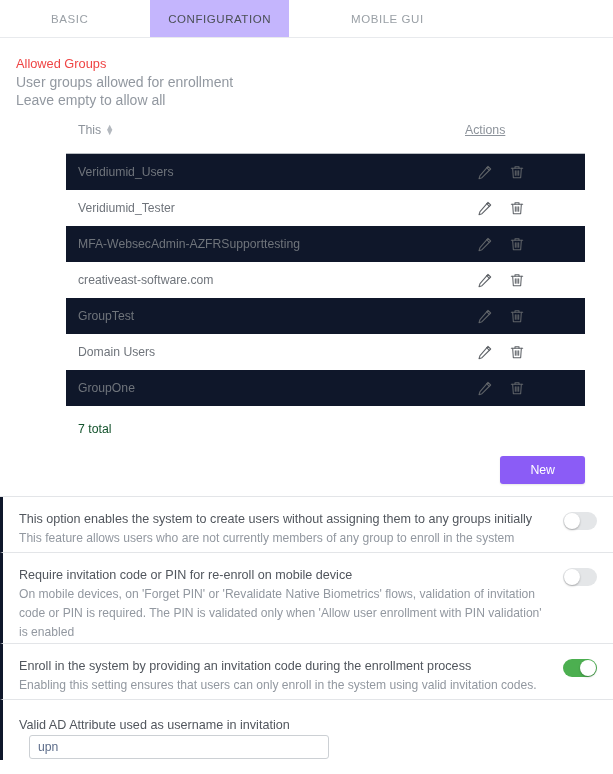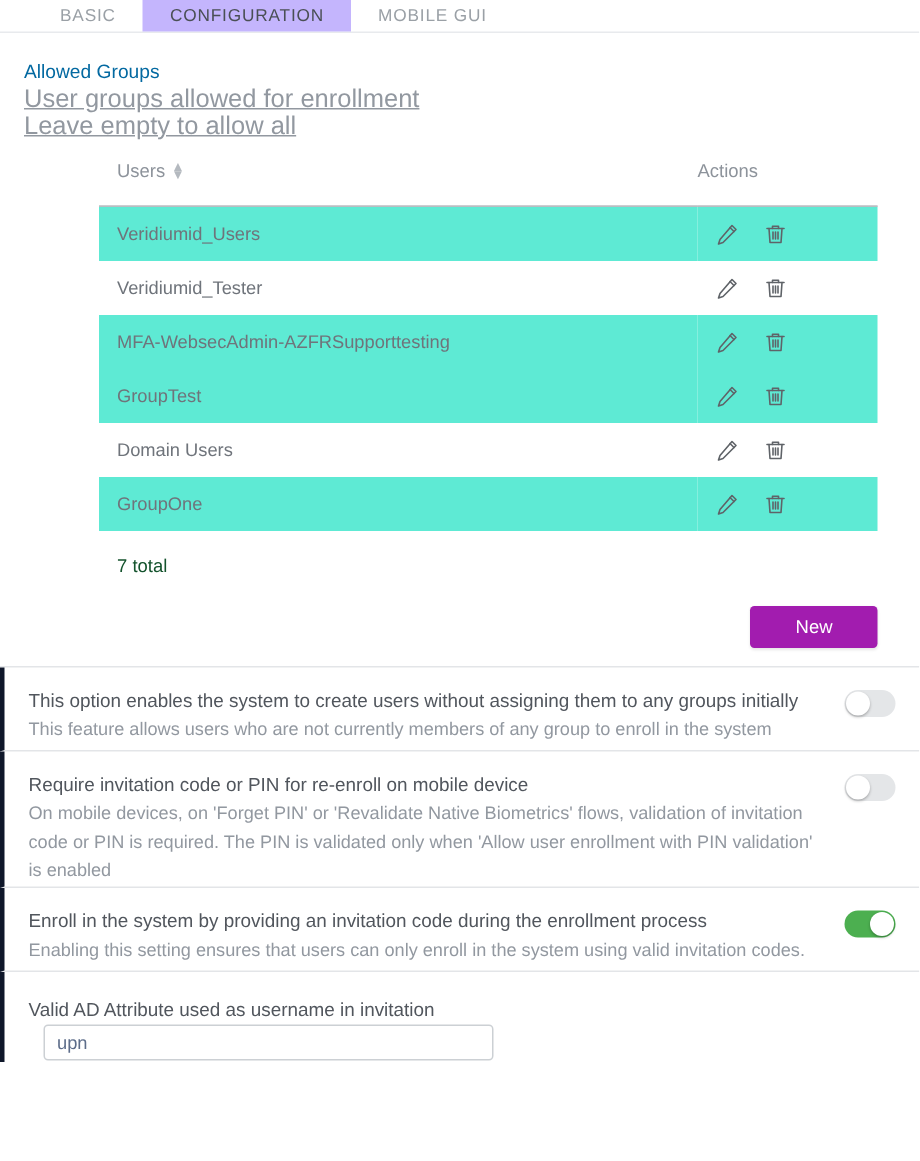--- a/index.html
+++ b/index.html
@@ -9,23 +9,24 @@
     background: #ffffff;
     font-family: "Liberation Sans", sans-serif;
     -webkit-font-smoothing: antialiased;
   }
   .page { width: 613px; height: 774px; position: relative; overflow: hidden; background:#fff; }
 
   
   .tabbar {
     display: flex;
     align-items: stretch;
-    height: 22px;
-    padding-left: 22px;
+    height: 38px;
+    padding-left: 33px;
     border-bottom: 1px solid #e8eaed;
+    gap: 44px;
   }
   .tab {
     display: flex; align-items: center; justify-content: center;
     padding: 0 18px;
     font-size: 11.5px;
     letter-spacing: .55px;
     color: #9aa0a6;
     background: transparent;
     border: none;
     cursor: pointer;
@@ -34,65 +35,65 @@
   }
   .tab.active {
     background: #c4b5fd;
     color: #4a4f55;
   }
 
   
   .heading-block { padding: 16px 0 0 16px; }
   .heading-title {
     font-size: 12.8px;
-    color: #0369a1;
+    color: #ef4444;
     line-height: 19px;
   }
   .heading-sub {
-    font-size: 17px;
+    font-size: 14px;
     color: #9298a0;
     line-height: 18px;
-    text-decoration: underline;
   }
 
   
   .table-wrap { padding: 8px 28px 0 66px; }
   table.grid { width: 100%; border-collapse: collapse; }
   table.grid th {
     text-align: left;
     font-weight: normal;
     font-size: 12.3px;
     color: #8d939b;
     padding: 6px 0 16px 12px;
     border-bottom: 1px solid #b9bdc2;
   }
   table.grid th.actions-col {
     text-align: left;
     padding-left: 0;
     width: 120px;
+    text-decoration: underline;
   }
   .sort-icon {
     display: inline-block;
     margin-left: 4px;
     position: relative;
     top: 1px;
     color: #b4b9bf;
     font-size: 9px;
     line-height: 9px;
   }
   .sort-icon i { display:block; font-style: normal; height:5px; line-height:5px; }
 
   table.grid td {
     font-size: 12.2px;
     color: #6f747b;
     padding: 10px 0 10px 12px;
     height: 30px;
     vertical-align: middle;
   }
-  table.grid tr.odd td { background: #5eead4; }
+  table.grid tr.odd td { background: #0f172a; }
   table.grid tr.even td { background: #ffffff; }
   td.actions { padding-left: 0; white-space: nowrap; }
 
   .ico {
     display: inline-block;
     width: 16px; height: 16px;
     vertical-align: middle;
     cursor: pointer;
     color: #5f6368;
   }
@@ -105,21 +106,21 @@
     padding: 16px 0 0 78px;
   }
 
   
   .new-row {
     display: flex;
     justify-content: flex-end;
     padding: 20px 28px 12px 0;
   }
   .btn-new {
-    background: #a21caf;
+    background: #8b5cf6;
     color: #ffffff;
     border: none;
     border-radius: 3px;
     font-size: 12.3px;
     padding: 7px 30px;
     cursor: pointer;
     font-family: "Liberation Sans", sans-serif;
     box-shadow: 0 1px 2px rgba(0,0,0,.10);
   }
 
@@ -204,21 +205,21 @@
   <div class="heading-block">
     <div class="heading-title">Allowed Groups</div>
     <div class="heading-sub">User groups allowed for enrollment</div>
     <div class="heading-sub">Leave empty to allow all</div>
   </div>
 
   <div class="table-wrap">
     <table class="grid">
       <thead>
         <tr>
-          <th><span>Users</span><span class="sort-icon"><i>▲</i><i>▼</i></span></th>
+          <th><span>This</span><span class="sort-icon"><i>▲</i><i>▼</i></span></th>
           <th class="actions-col"><span>Actions</span></th>
         </tr>
       </thead>
       <tbody id="tbody">
           <tr class="odd">
             <td>Veridiumid_Users</td>
             <td class="actions"><span class="ico"><svg viewBox="0 0 24 24" fill="none" stroke="currentColor" stroke-width="1.6" stroke-linecap="round" stroke-linejoin="round">
                   <path d="M16.5 3.5l4 4L7.5 20.5 3 22l1.5-4.5z"></path>
                   <path d="M14.5 5.5l4 4"></path>
                 </svg></span><span class="ico"><svg viewBox="0 0 24 24" fill="none" stroke="currentColor" stroke-width="1.6" stroke-linecap="round" stroke-linejoin="round">
@@ -245,20 +246,32 @@
             <td class="actions"><span class="ico"><svg viewBox="0 0 24 24" fill="none" stroke="currentColor" stroke-width="1.6" stroke-linecap="round" stroke-linejoin="round">
                   <path d="M16.5 3.5l4 4L7.5 20.5 3 22l1.5-4.5z"></path>
                   <path d="M14.5 5.5l4 4"></path>
                 </svg></span><span class="ico"><svg viewBox="0 0 24 24" fill="none" stroke="currentColor" stroke-width="1.6" stroke-linecap="round" stroke-linejoin="round">
                   <path d="M3.5 6.5h17"></path>
                   <path d="M9 6.5V4.2h6v2.3"></path>
                   <path d="M5.5 6.5l1 14h11l1-14"></path>
                   <path d="M9.5 10v7M12 10v7M14.5 10v7"></path>
                 </svg></span></td>
           </tr>
+          <tr class="even">
+            <td>creativeast-software.com</td>
+            <td class="actions"><span class="ico"><svg viewBox="0 0 24 24" fill="none" stroke="currentColor" stroke-width="1.6" stroke-linecap="round" stroke-linejoin="round">
+                  <path d="M16.5 3.5l4 4L7.5 20.5 3 22l1.5-4.5z"></path>
+                  <path d="M14.5 5.5l4 4"></path>
+                </svg></span><span class="ico"><svg viewBox="0 0 24 24" fill="none" stroke="currentColor" stroke-width="1.6" stroke-linecap="round" stroke-linejoin="round">
+                  <path d="M3.5 6.5h17"></path>
+                  <path d="M9 6.5V4.2h6v2.3"></path>
+                  <path d="M5.5 6.5l1 14h11l1-14"></path>
+                  <path d="M9.5 10v7M12 10v7M14.5 10v7"></path>
+                </svg></span></td>
+          </tr>
           <tr class="odd">
             <td>GroupTest</td>
             <td class="actions"><span class="ico"><svg viewBox="0 0 24 24" fill="none" stroke="currentColor" stroke-width="1.6" stroke-linecap="round" stroke-linejoin="round">
                   <path d="M16.5 3.5l4 4L7.5 20.5 3 22l1.5-4.5z"></path>
                   <path d="M14.5 5.5l4 4"></path>
                 </svg></span><span class="ico"><svg viewBox="0 0 24 24" fill="none" stroke="currentColor" stroke-width="1.6" stroke-linecap="round" stroke-linejoin="round">
                   <path d="M3.5 6.5h17"></path>
                   <path d="M9 6.5V4.2h6v2.3"></path>
                   <path d="M5.5 6.5l1 14h11l1-14"></path>
                   <path d="M9.5 10v7M12 10v7M14.5 10v7"></path>

